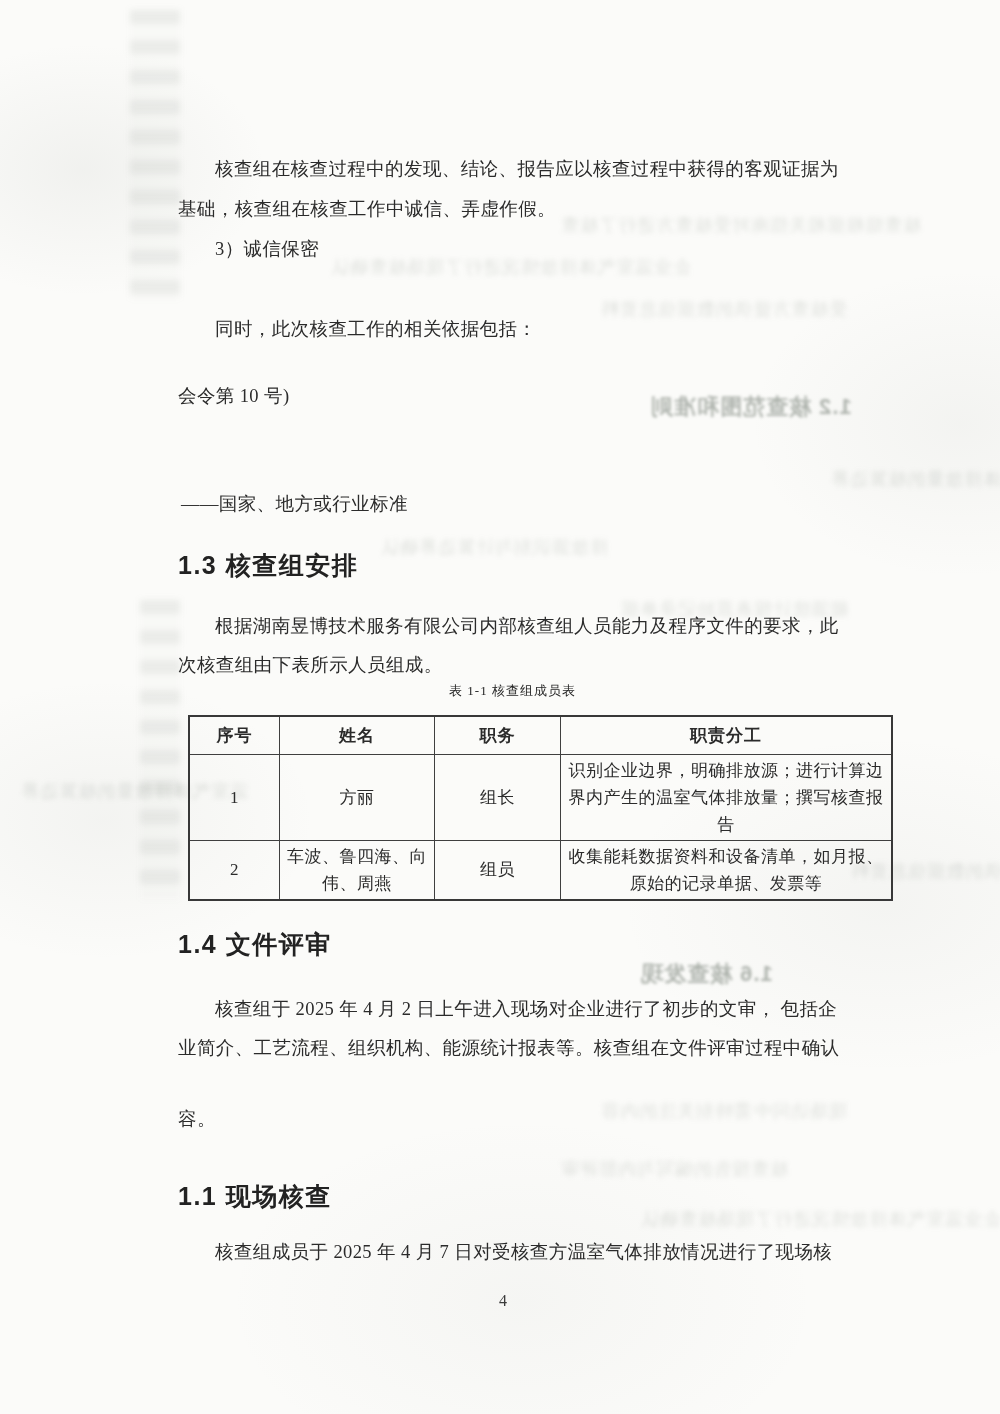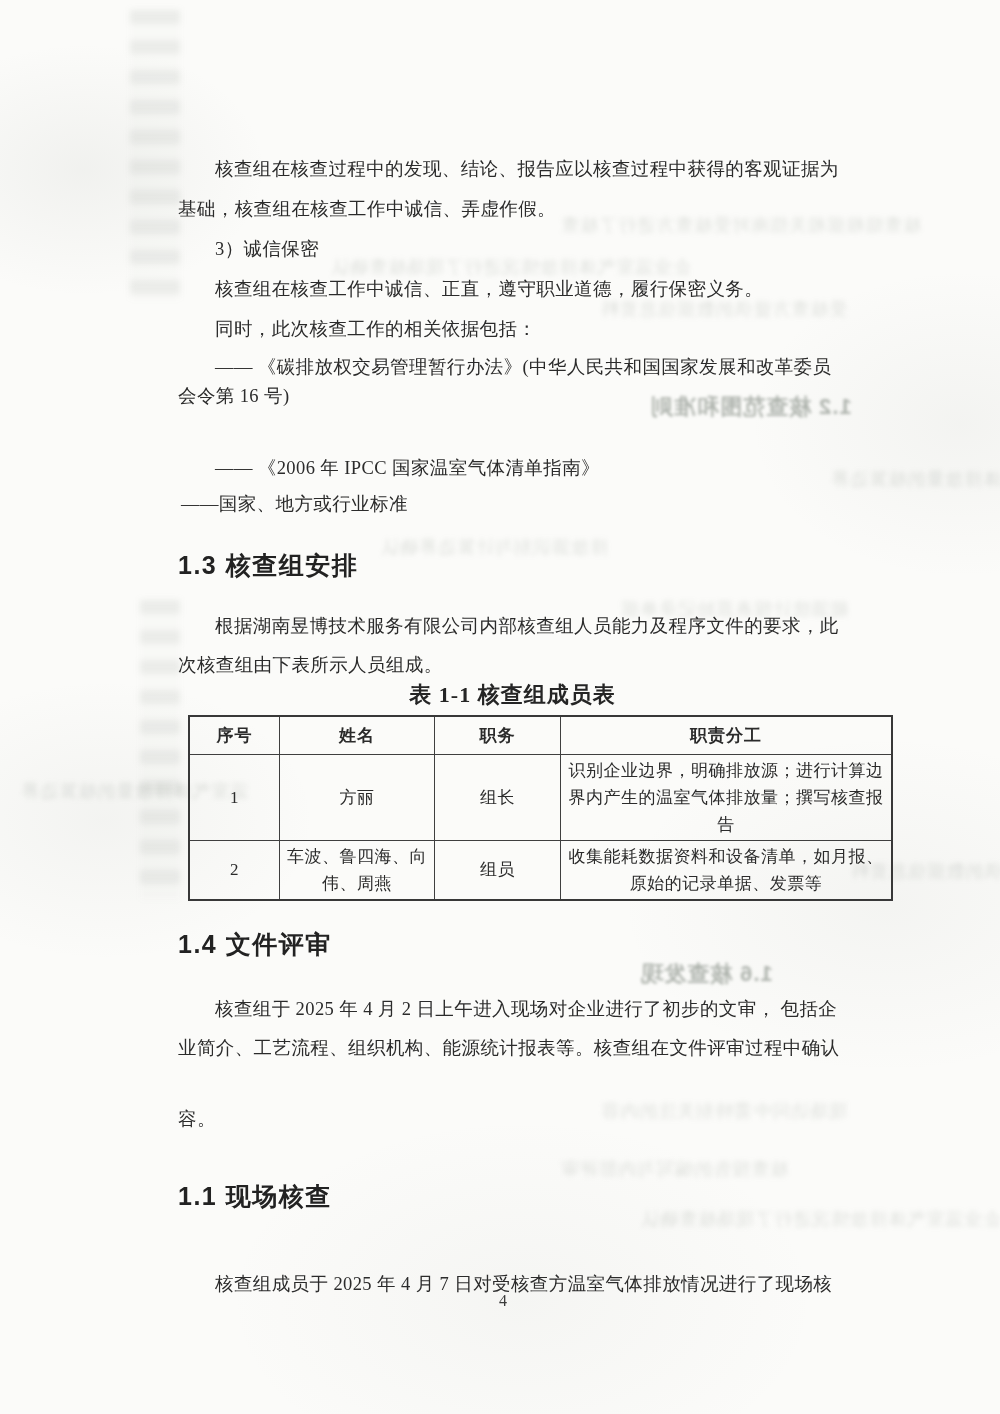--- a/index.html
+++ b/index.html
@@ -19,21 +19,21 @@
   }
   .ln{position:absolute;left:178px;font-size:18.5px;letter-spacing:0.4px;white-space:nowrap;line-height:1;}
   .indent{left:215px;}
   .h{
     position:absolute;left:178px;
     font-family:"Liberation Sans","DejaVu Sans",sans-serif;
     font-weight:700;font-size:25px;letter-spacing:1.5px;color:#222;white-space:nowrap;line-height:1;
   }
   .caption{
     position:absolute;left:187px;width:651px;text-align:center;
-    font-weight:700;font-size:22px;letter-spacing:1px;color:#252525;line-height:1;
+    font-weight:400;font-size:13px;letter-spacing:1px;color:#252525;line-height:1;
   }
   table.team{
     position:absolute;left:188px;top:715px;width:650px;height:180px;
     border-collapse:collapse;table-layout:fixed;
     font-size:17px;color:#2b2b2b;
   }
   table.team td,table.team th{
     border:1px solid #3f3f3f;text-align:center;vertical-align:middle;
     line-height:27px;padding:2px 6px;font-weight:400;letter-spacing:0.5px;
   }
@@ -77,25 +77,22 @@
   <div class="bleed bleed-faint" style="left:20px;top:782px;">温室气体排放量的核算边界</div>
   <div class="bleed bleed-faint" style="left:850px;top:862px;">受核查方提供的数据信息资料</div>
   <div class="bleed bleed-bold" style="left:640px;top:963px;">1.6 核查发现</div>
   <div class="bleed bleed-faint" style="left:600px;top:1102px;">现场访问中需特别关注的内容</div>
   <div class="bleed bleed-faint" style="left:560px;top:1160px;">核查报告的编写与内部评审</div>
   <div class="bleed bleed-faint" style="left:640px;top:1210px;">企业温室气体排放情况进行了现场核查确认</div>
 
   <div class="ln indent" style="top:160px;">核查组在核查过程中的发现、结论、报告应以核查过程中获得的客观证据为</div>
   <div class="ln" style="top:200px;">基础，核查组在核查工作中诚信、弄虚作假。</div>
   <div class="ln indent" style="top:240px;">3）诚信保密</div>
-  <div class="ln indent" style="top:280px;">核查组在核查工作中诚信、正直，遵守职业道德，履行保密义务。</div>
   <div class="ln indent" style="top:320px;">同时，此次核查工作的相关依据包括：</div>
-  <div class="ln indent" style="top:358px;">—— 《碳排放权交易管理暂行办法》(中华人民共和国国家发展和改革委员</div>
-  <div class="ln" style="top:387px;">会令第 16 号)</div>
-  <div class="ln indent" style="top:459px;">—— 《2006 年 IPCC  国家温室气体清单指南》</div>
+  <div class="ln" style="top:387px;">会令第 10 号)</div>
   <div class="ln" style="top:495px;left:181px;text-align:right;">——国家、地方或行业标准</div>
 
   <div class="h" style="top:553px;">1.3 核查组安排</div>
   <div class="ln indent" style="top:617px;">根据湖南昱博技术服务有限公司内部核查组人员能力及程序文件的要求，此</div>
   <div class="ln" style="top:656px;">次核查组由下表所示人员组成。</div>
   <div class="caption" style="top:684px;">表 1-1 核查组成员表</div>
 
   <table class="team">
     <tbody>
         <tr class="hdr">
@@ -118,17 +115,17 @@
     </tr>
   </tbody>
     </table>
 
   <div class="h" style="top:932px;">1.4 文件评审</div>
   <div class="ln indent" style="top:1000px;">核查组于 2025 年 4 月 2 日上午进入现场对企业进行了初步的文审， 包括企</div>
   <div class="ln" style="top:1039px;">业简介、工艺流程、组织机构、能源统计报表等。核查组在文件评审过程中确认</div>
   <div class="ln" style="top:1110px;">容。</div>
 
   <div class="h" style="top:1184px;">1.1 现场核查</div>
-  <div class="ln indent" style="top:1275px;">核查组成员于 2025 年 4 月 7 日对受核查方温室气体排放情况进行了现场核</div>
+  <div class="ln indent" style="top:1243px;">核查组成员于 2025 年 4 月 7 日对受核查方温室气体排放情况进行了现场核</div>
 
   <div class="footer-num">4</div>
 
 </div>
 
 </body></html>

